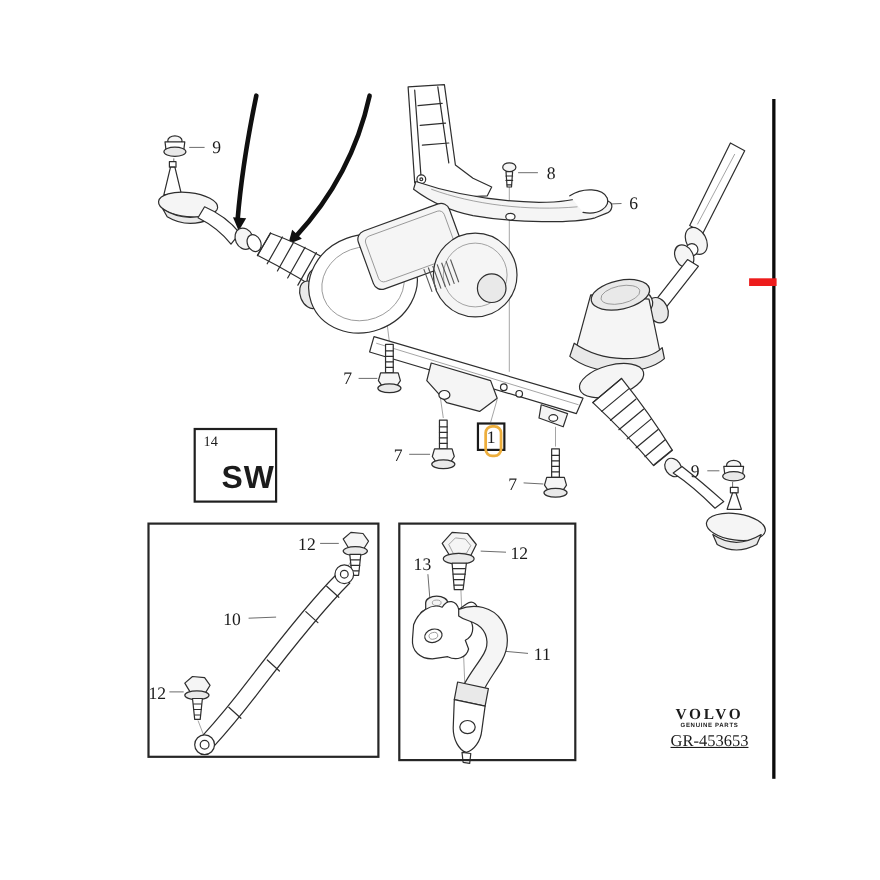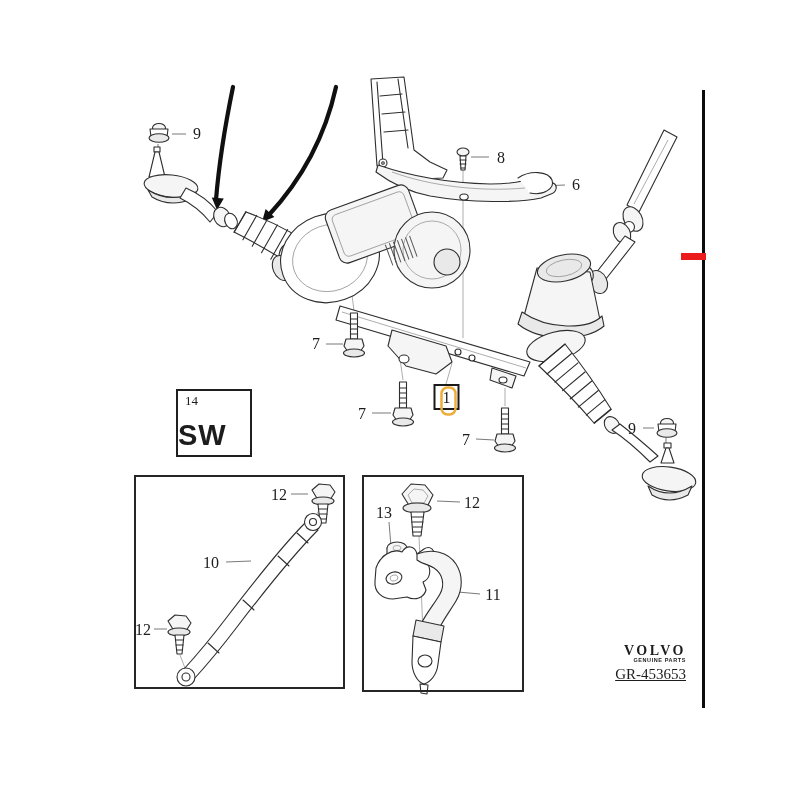--- a/index.html
+++ b/index.html
@@ -13,25 +13,25 @@
   .fm{fill:#e9e9e9;}
   .thin{stroke:#8a8a8a;stroke-width:0.7;fill:none;}
   .lead{stroke:#6a6a6a;stroke-width:0.9;fill:none;}
   .num{font-family:"Liberation Serif",serif;font-size:16px;fill:#1c1c1c;text-anchor:middle;}
   .arrow{stroke:#101010;stroke-width:4.2;fill:none;stroke-linecap:round;}
   .ah{fill:#101010;stroke:none;}
   
   .frame{position:absolute;border:2px solid #262626;background:transparent;}
   .sw-box{position:absolute;left:148px;top:389px;width:72px;height:64px;border:2.5px solid #1f1f1f;background:#fff;margin-left:28px;}
   .sw-num{position:absolute;top:2px;left:7px;font-size:13px;font-family:"Liberation Serif",serif;}
-  .sw-code{position:absolute;bottom:3px;left:0;right:0;text-align:left;font-size:29px;font-weight:bold;
+  .sw-code{position:absolute;bottom:3px;left:0;right:0;text-align:right;font-size:29px;font-weight:bold;
            font-family:"Liberation Sans",sans-serif;letter-spacing:1px;}
   .inset-1{left:134px;top:475px;width:207px;height:210px;}
   .inset-2{left:362px;top:475px;width:158px;height:213px;}
-  .volvo{position:absolute;left:604px;top:644px;width:82px;text-align:right;}
+  .volvo{position:absolute;left:604px;top:644px;width:82px;text-align:center;}
   .volvo-name{font-size:14px;font-weight:bold;letter-spacing:2.5px;font-family:"Liberation Serif",serif;line-height:13px;}
   .volvo-sub{font-size:5.5px;font-weight:bold;letter-spacing:0.6px;font-family:"Liberation Sans",sans-serif;line-height:6px;}
   .volvo-code{font-size:15px;font-family:"Liberation Serif",serif;margin-top:4px;line-height:15px;text-decoration:underline;}
   .v-rule{position:absolute;left:702px;top:90px;width:3px;height:618px;background:#0b0b0b;}
   .red-dash{position:absolute;left:681px;top:253px;width:25px;height:7px;background:#ed1c1c;}
 </style>
 </head>
 <body>
 
 <div class="canvas">

